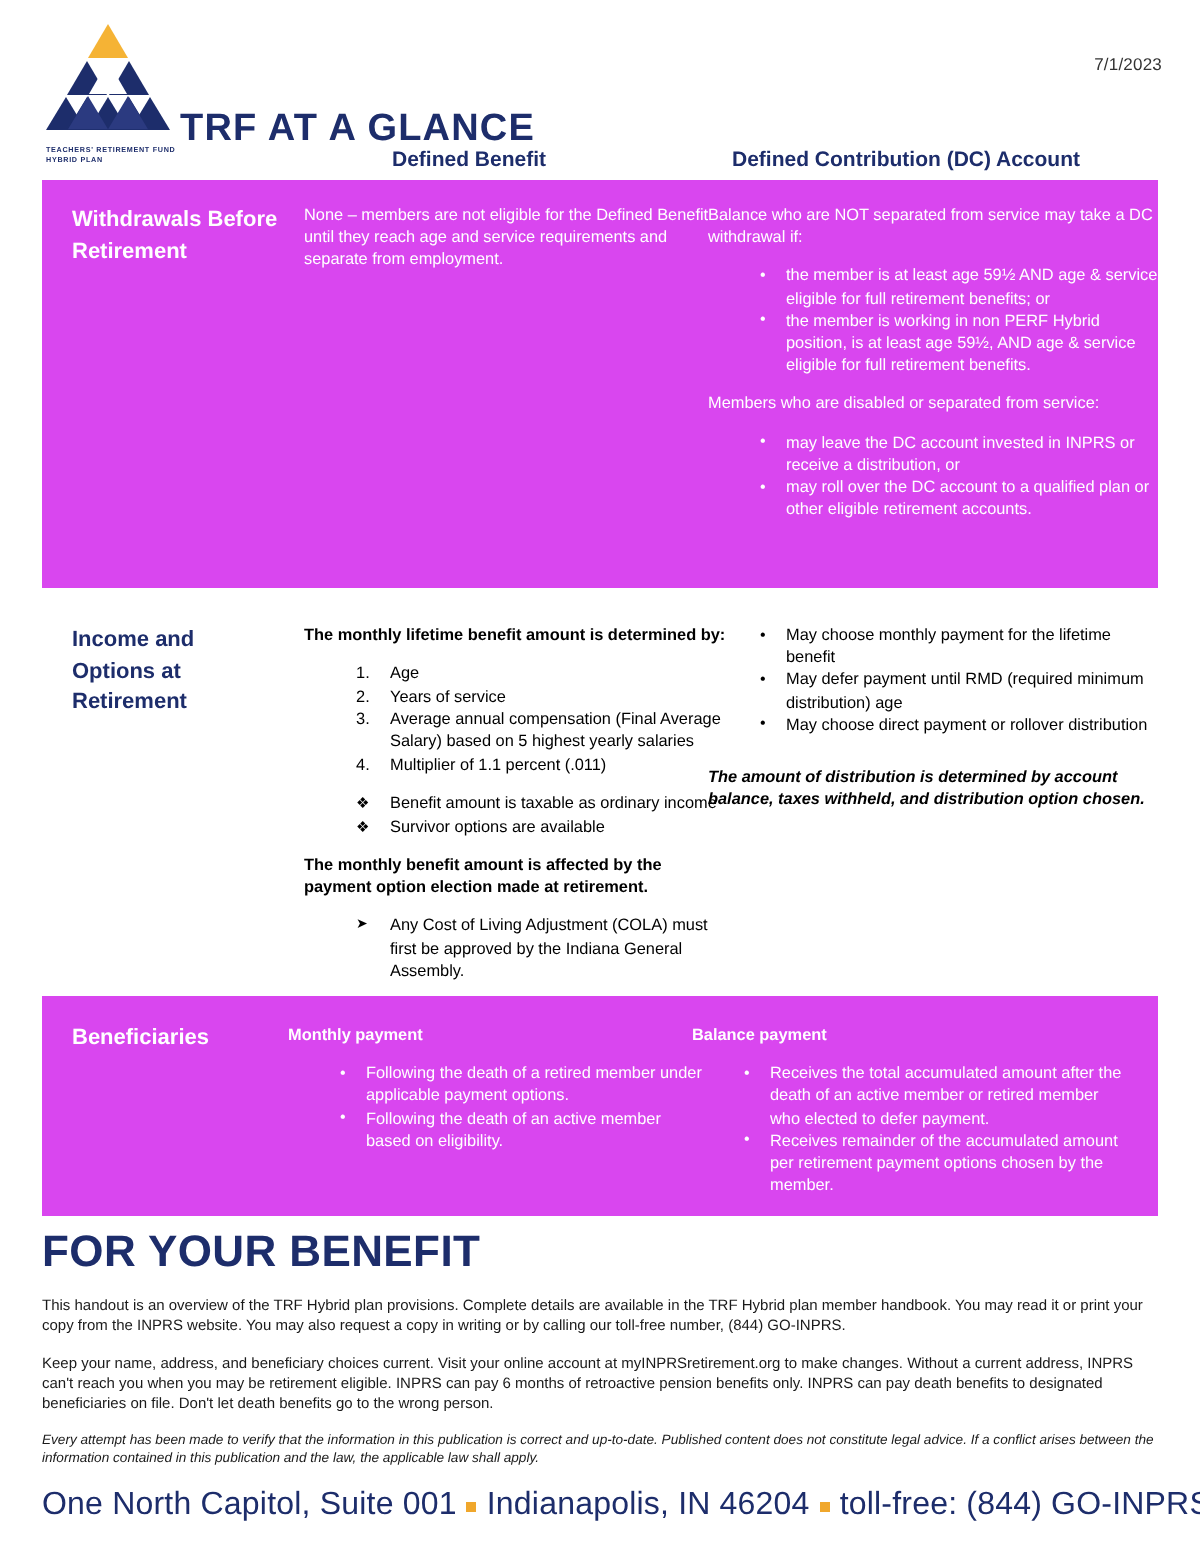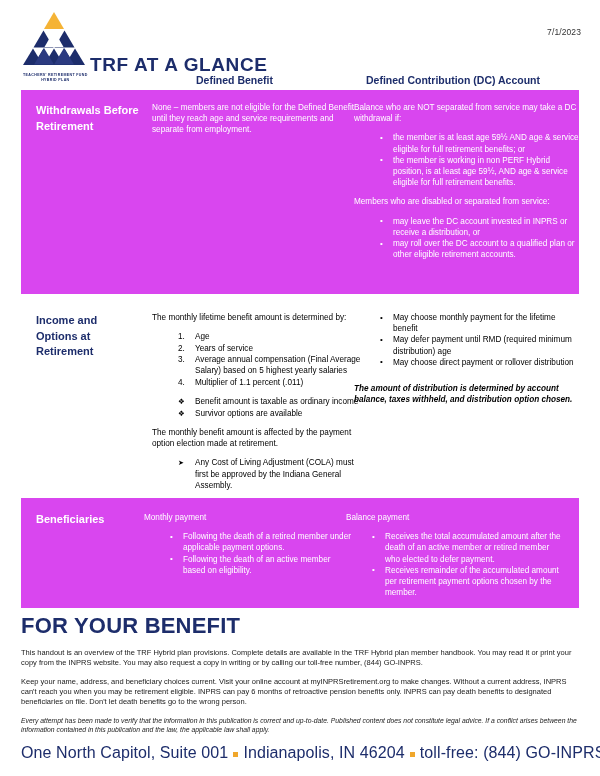--- a/index.html
+++ b/index.html
@@ -20,21 +20,20 @@
     position: relative;
     width: 600px;
     height: 776px;
     box-sizing: border-box;
   }
 
   
   .header {
     position: relative;
     height: 88px;
-    text-align: center;
   }
   .date {
     position: absolute;
     right: 19px;
     top: 27px;
     font-size: 8.5px;
     color: #333;
     letter-spacing: .1px;
   }
   .logo-wrap {
@@ -141,21 +140,21 @@
   }
   .band .col-a, .band .col-b { color: #ffffff; }
   .section-white .col-a, .section-white .col-b { color: #000000; }
 
   .band-beneficiaries .col-a { left: 105px; top: 14px; width: 210px; }
   .band-beneficiaries .col-b { left: 325px; top: 14px; width: 215px; }
   .band-beneficiaries .row-label { top: 14px; }
 
   p.t { margin: 0 0 8px 0; }
   p.t:last-child { margin-bottom: 0; }
-  .b { font-weight: normal; }
+  .b { font-weight: bold; }
   .bi { font-weight: bold; font-style: italic; }
 
   ul.bul {
     margin: 0 0 8px 0;
     padding-left: 26px;
     list-style: none;
   }
   ul.bul > li {
     position: relative;
     margin: 0 0 0 0;

